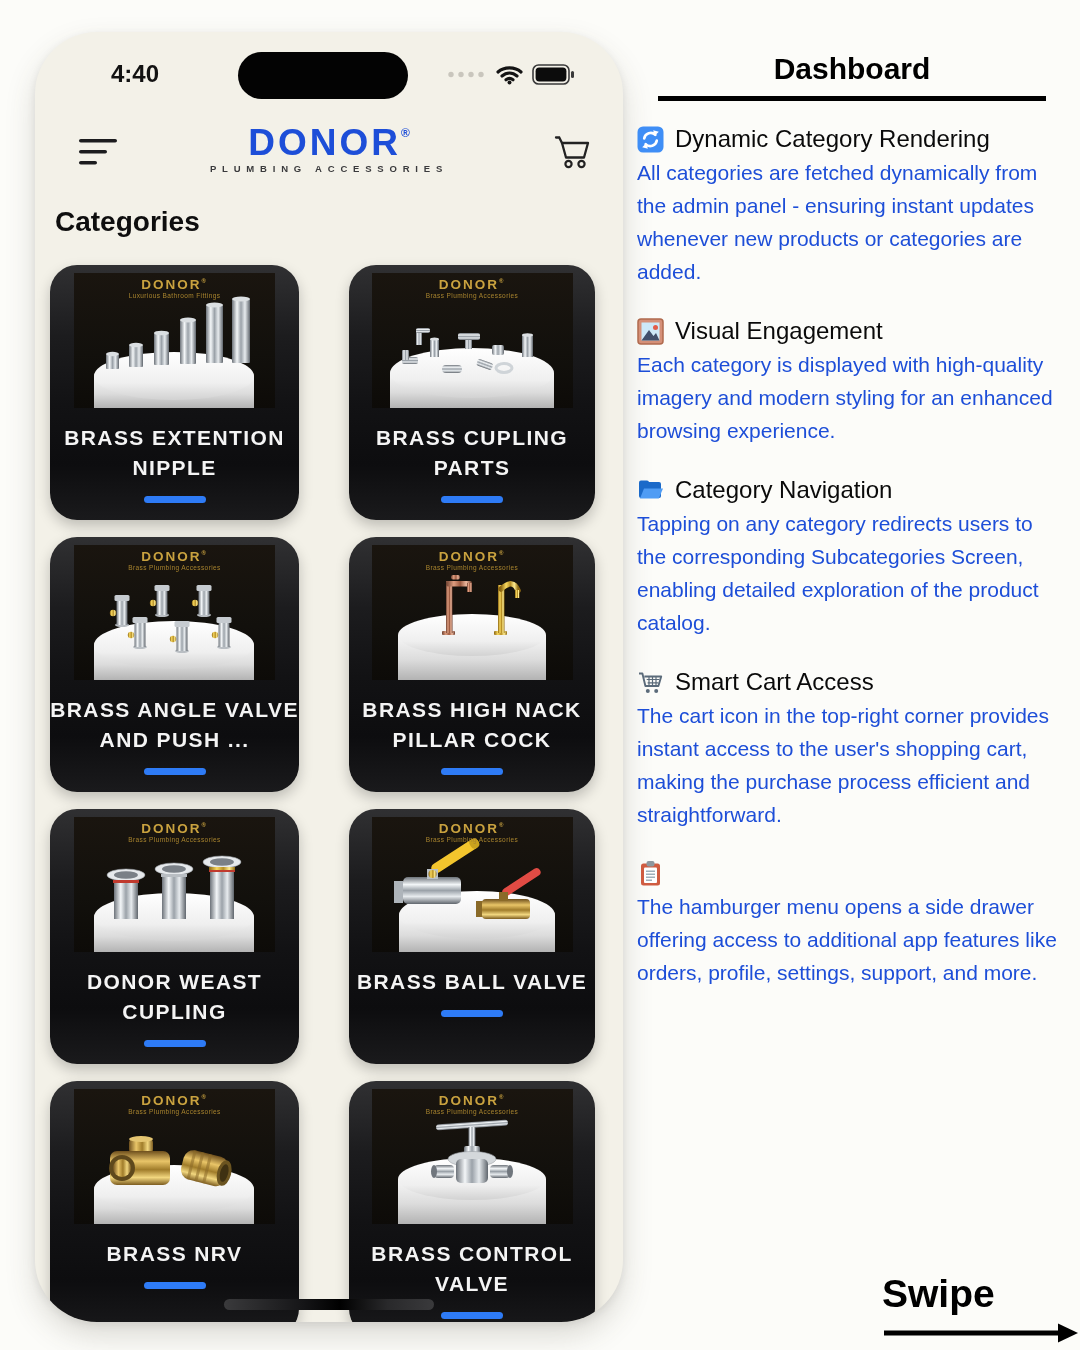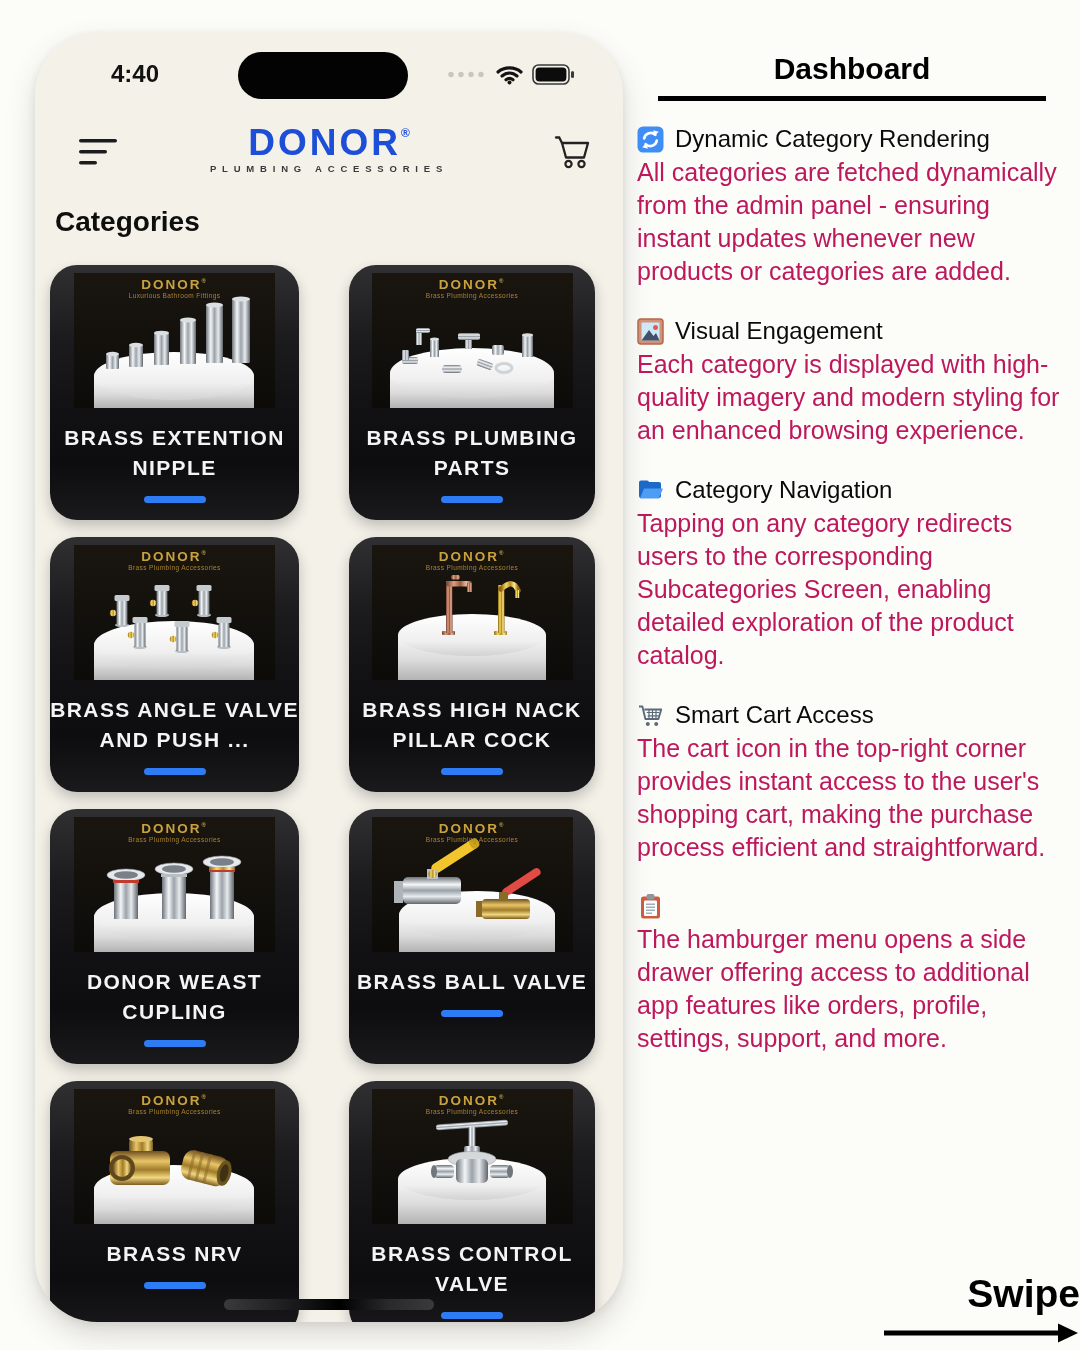--- a/index.html
+++ b/index.html
@@ -51,23 +51,23 @@
     width:210px;height:11px;border-radius:6px;
     background:linear-gradient(90deg,#3a3a3c 0%,#151517 38%,#000 55%,#29292b 78%,#3a3a3c 100%);
   }
   
   .rightcol{position:absolute;left:637px;top:52px;width:430px;}
   .dash-title{text-align:center;font-size:30px;font-weight:700;color:#000;}
   .dash-underline{width:388px;height:5px;background:#000;margin:10px auto 24px auto;}
   .section{margin-bottom:29px;}
   .sec-head{display:flex;align-items:center;gap:11px;font-size:24px;color:#0a0a0a;}
   .sec-head .icn{flex:none;width:27px;height:27px;}
-  .sec-body{font-size:25px;line-height:33px;margin-top:3px;color:#be185d;}
+  .sec-body{font-size:21px;line-height:33px;margin-top:3px;color:#1d4ed8;}
   
-  .swipe{position:absolute;left:882px;top:1272px;width:198px;text-align:right;}
+  .swipe{position:absolute;left:882px;top:1272px;width:198px;text-align:left;}
   .swipe-label{font-size:39px;font-weight:700;color:#000;}
   .swipe svg{display:block;margin-top:4px;}
   .defs{position:absolute;width:0;height:0;}
 </style>
 </head>
 <body>
 
 <svg class="defs" aria-hidden="true">
   <defs>
     <linearGradient id="gch" x1="0" y1="0" x2="1" y2="0">
@@ -220,21 +220,21 @@
           <rect x="86" y="60" width="22" height="7" rx="2" fill="url(#gchh)"></rect>
             <rect x="93" y="67" width="7" height="9" fill="url(#gch)"></rect>
           <rect x="120" y="72" width="12" height="10" rx="2" fill="url(#gch)"></rect>
           <rect x="150" y="62" width="11" height="22" fill="url(#gch)"></rect>
             <ellipse cx="155.5" cy="62" rx="5.5" ry="1.8" fill="#dbdfe2"></ellipse>
           <ellipse cx="132" cy="95" rx="8" ry="4.5" fill="none" stroke="#cfd4d8" stroke-width="3"></ellipse>
           <rect x="70" y="92" width="20" height="8" rx="4" fill="url(#gchh)"></rect>
           <rect x="105" y="88" width="16" height="7" rx="2" fill="url(#gchh)" transform="rotate(20 113 91)"></rect>
         </svg>
       </div>
-      <div class="ctitle">BRASS PLUMBING PARTS</div>
+      <div class="ctitle">BRASS CUPLING PARTS</div>
       <div class="cbar"></div>
     </div>
 
     <div class="card">
       <div class="panel">
         <div class="plogo">
           <span class="pbrand"><span>DONOR</span><sup>®</sup></span>
           <span class="psub">Brass Plumbing Accessories</span>
         </div>
         <svg width="201" height="135" viewBox="0 0 201 135">

